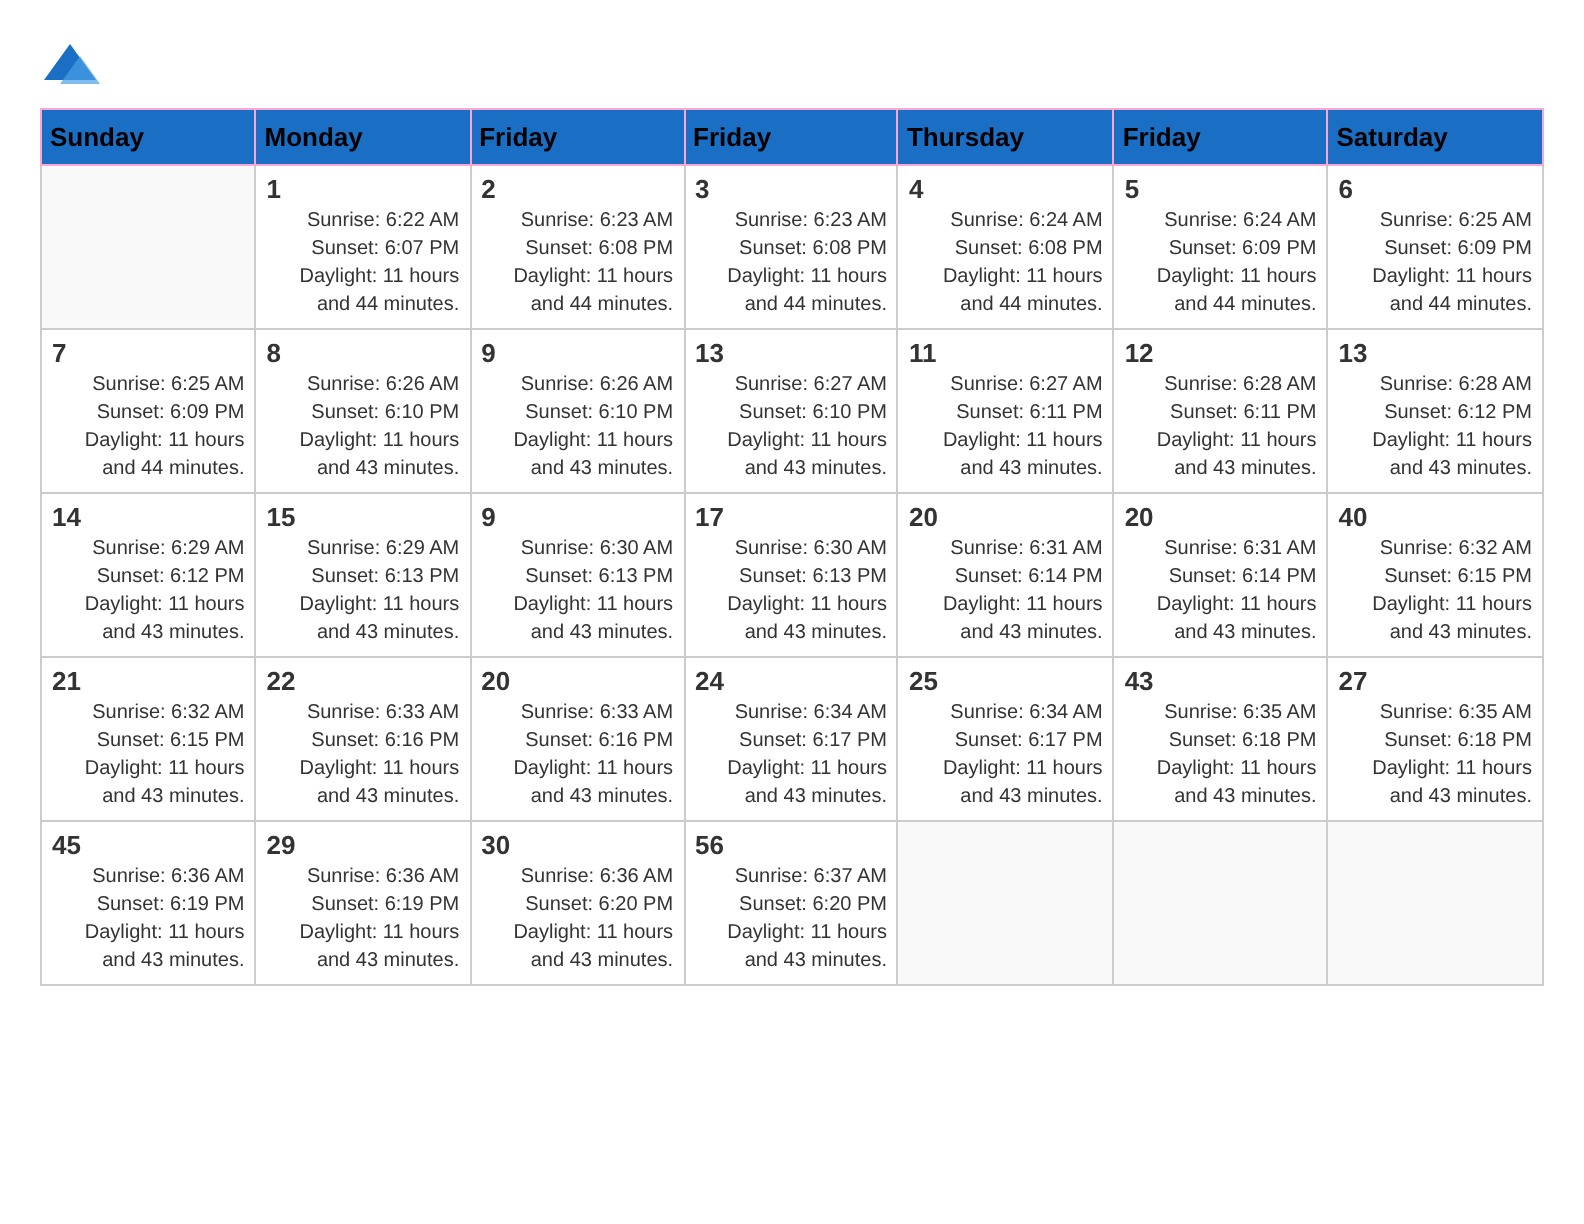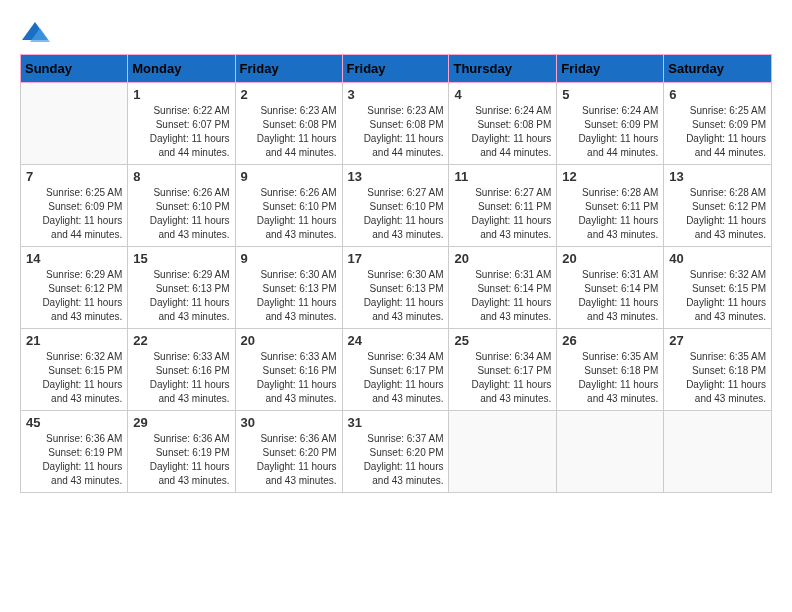--- a/index.html
+++ b/index.html
@@ -211,21 +211,21 @@
         </td>
         <td>
           <span class="day-number">24</span>
           <div class="day-info">Sunrise: 6:34 AM<br>Sunset: 6:17 PM<br>Daylight: 11 hours and 43 minutes.</div>
         </td>
         <td>
           <span class="day-number">25</span>
           <div class="day-info">Sunrise: 6:34 AM<br>Sunset: 6:17 PM<br>Daylight: 11 hours and 43 minutes.</div>
         </td>
         <td>
-          <span class="day-number">26</span>
+          <span class="day-number">43</span>
           <div class="day-info">Sunrise: 6:35 AM<br>Sunset: 6:18 PM<br>Daylight: 11 hours and 43 minutes.</div>
         </td>
         <td>
           <span class="day-number">27</span>
           <div class="day-info">Sunrise: 6:35 AM<br>Sunset: 6:18 PM<br>Daylight: 11 hours and 43 minutes.</div>
         </td>
       </tr>
       <tr>
         <td>
           <span class="day-number">45</span>
@@ -233,21 +233,21 @@
         </td>
         <td>
           <span class="day-number">29</span>
           <div class="day-info">Sunrise: 6:36 AM<br>Sunset: 6:19 PM<br>Daylight: 11 hours and 43 minutes.</div>
         </td>
         <td>
           <span class="day-number">30</span>
           <div class="day-info">Sunrise: 6:36 AM<br>Sunset: 6:20 PM<br>Daylight: 11 hours and 43 minutes.</div>
         </td>
         <td>
-          <span class="day-number">31</span>
+          <span class="day-number">56</span>
           <div class="day-info">Sunrise: 6:37 AM<br>Sunset: 6:20 PM<br>Daylight: 11 hours and 43 minutes.</div>
         </td>
         <td class="empty"></td>
         <td class="empty"></td>
         <td class="empty"></td>
       </tr>
     </tbody>
 </table>
 
 </body></html>

